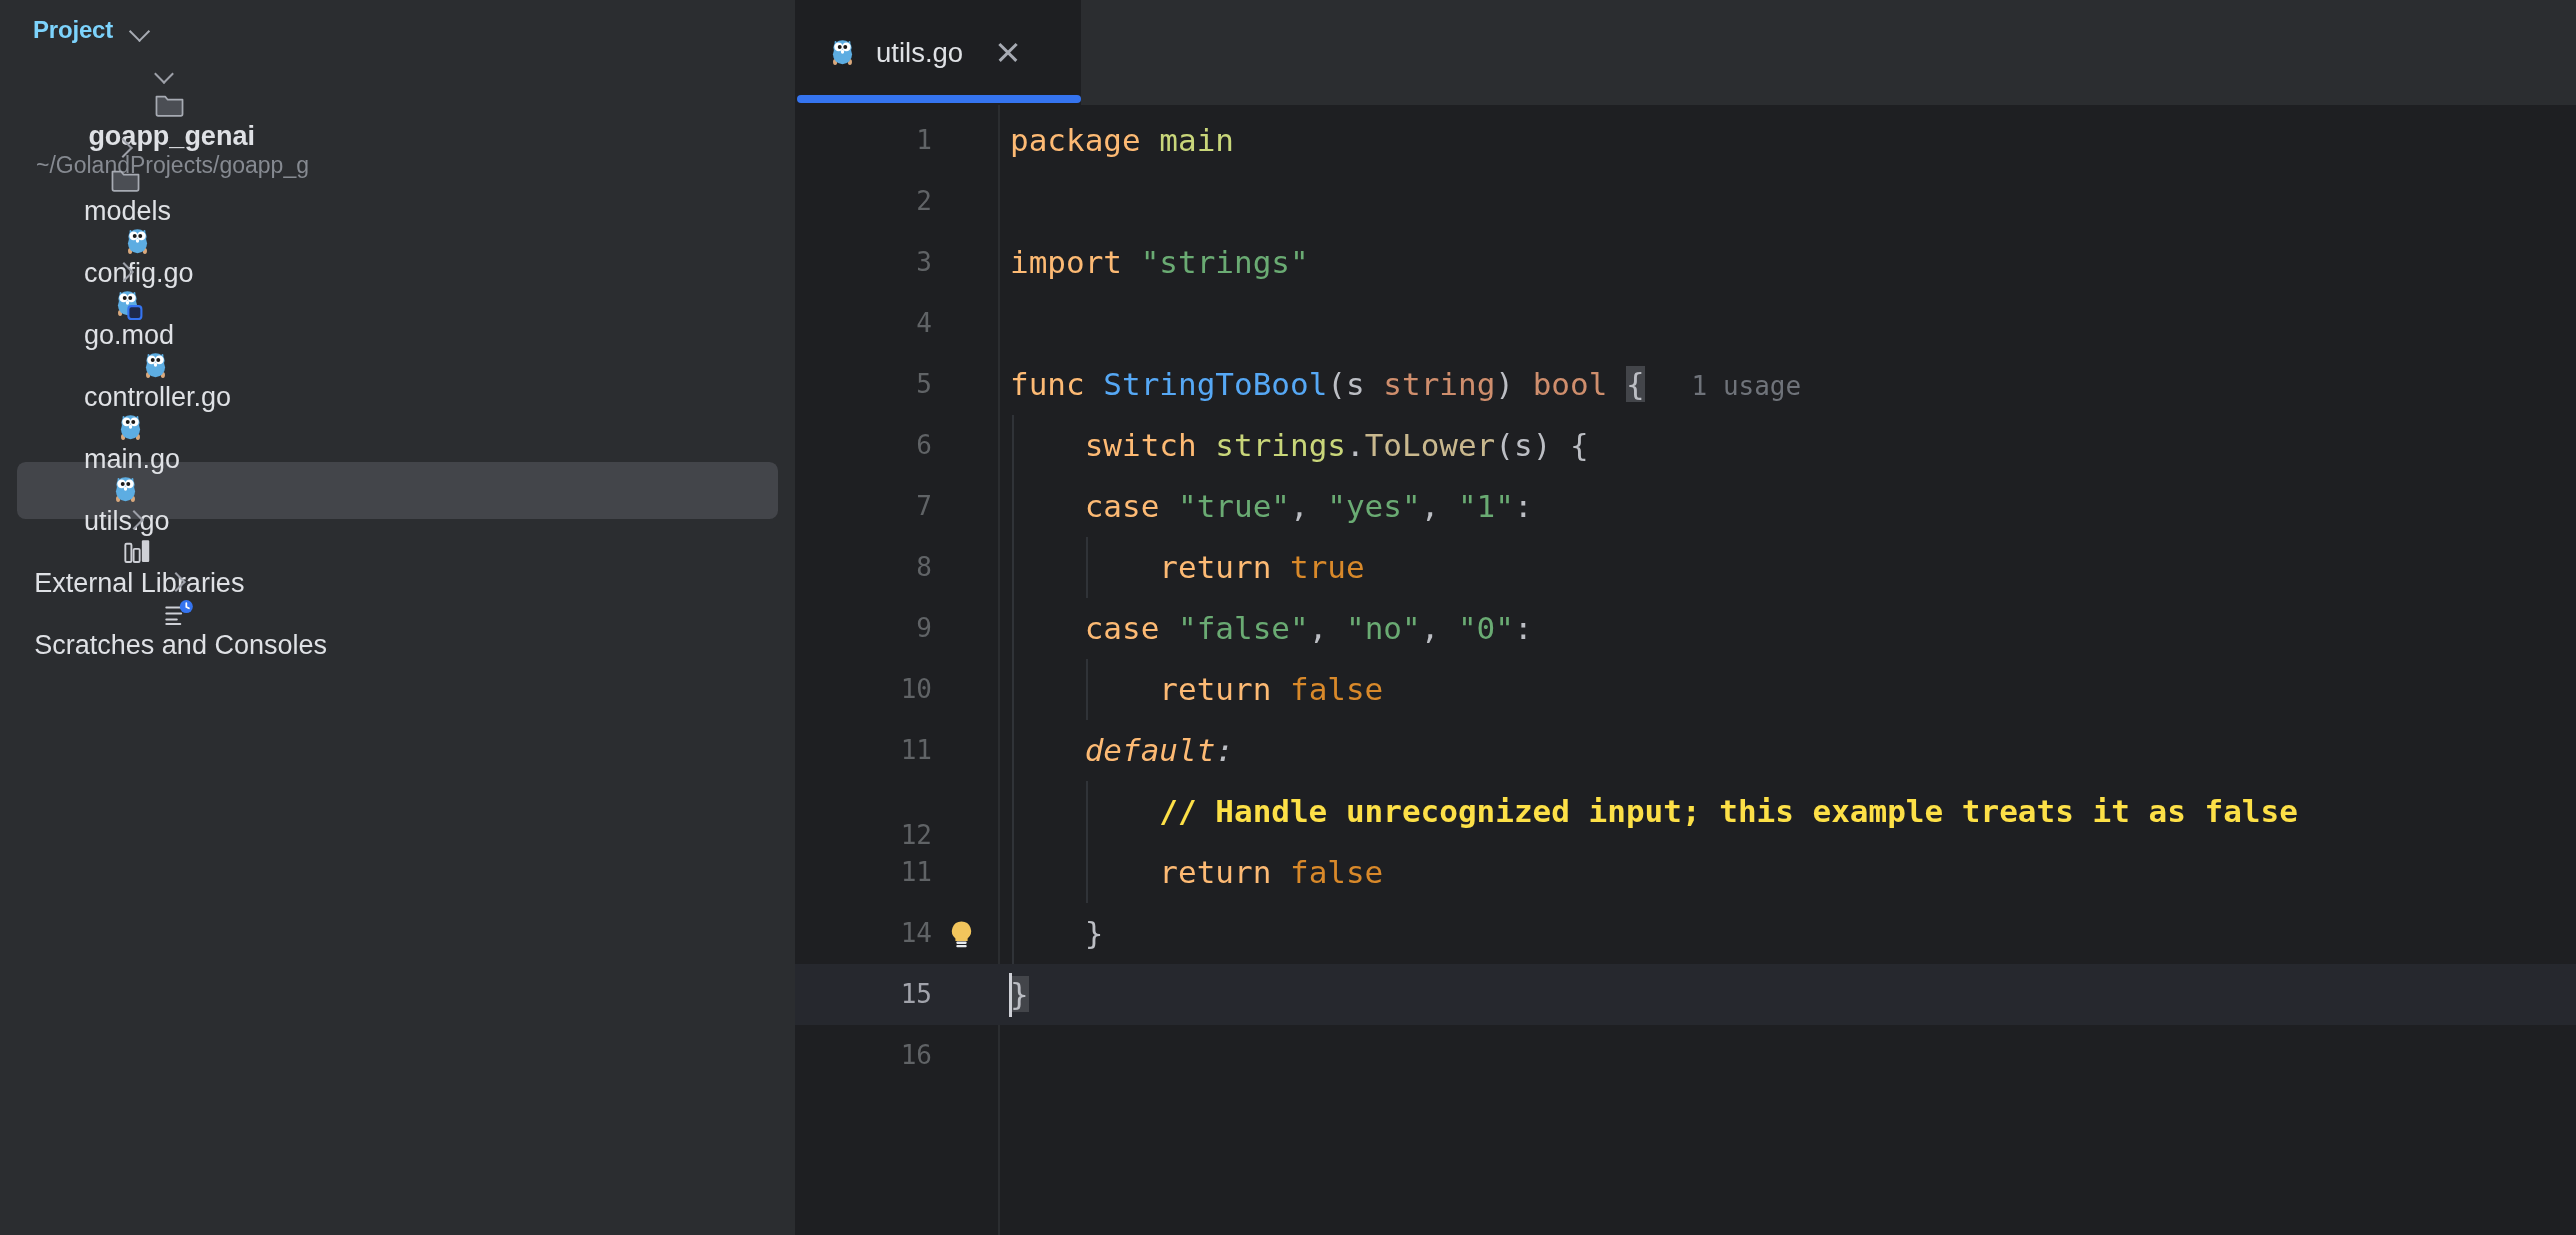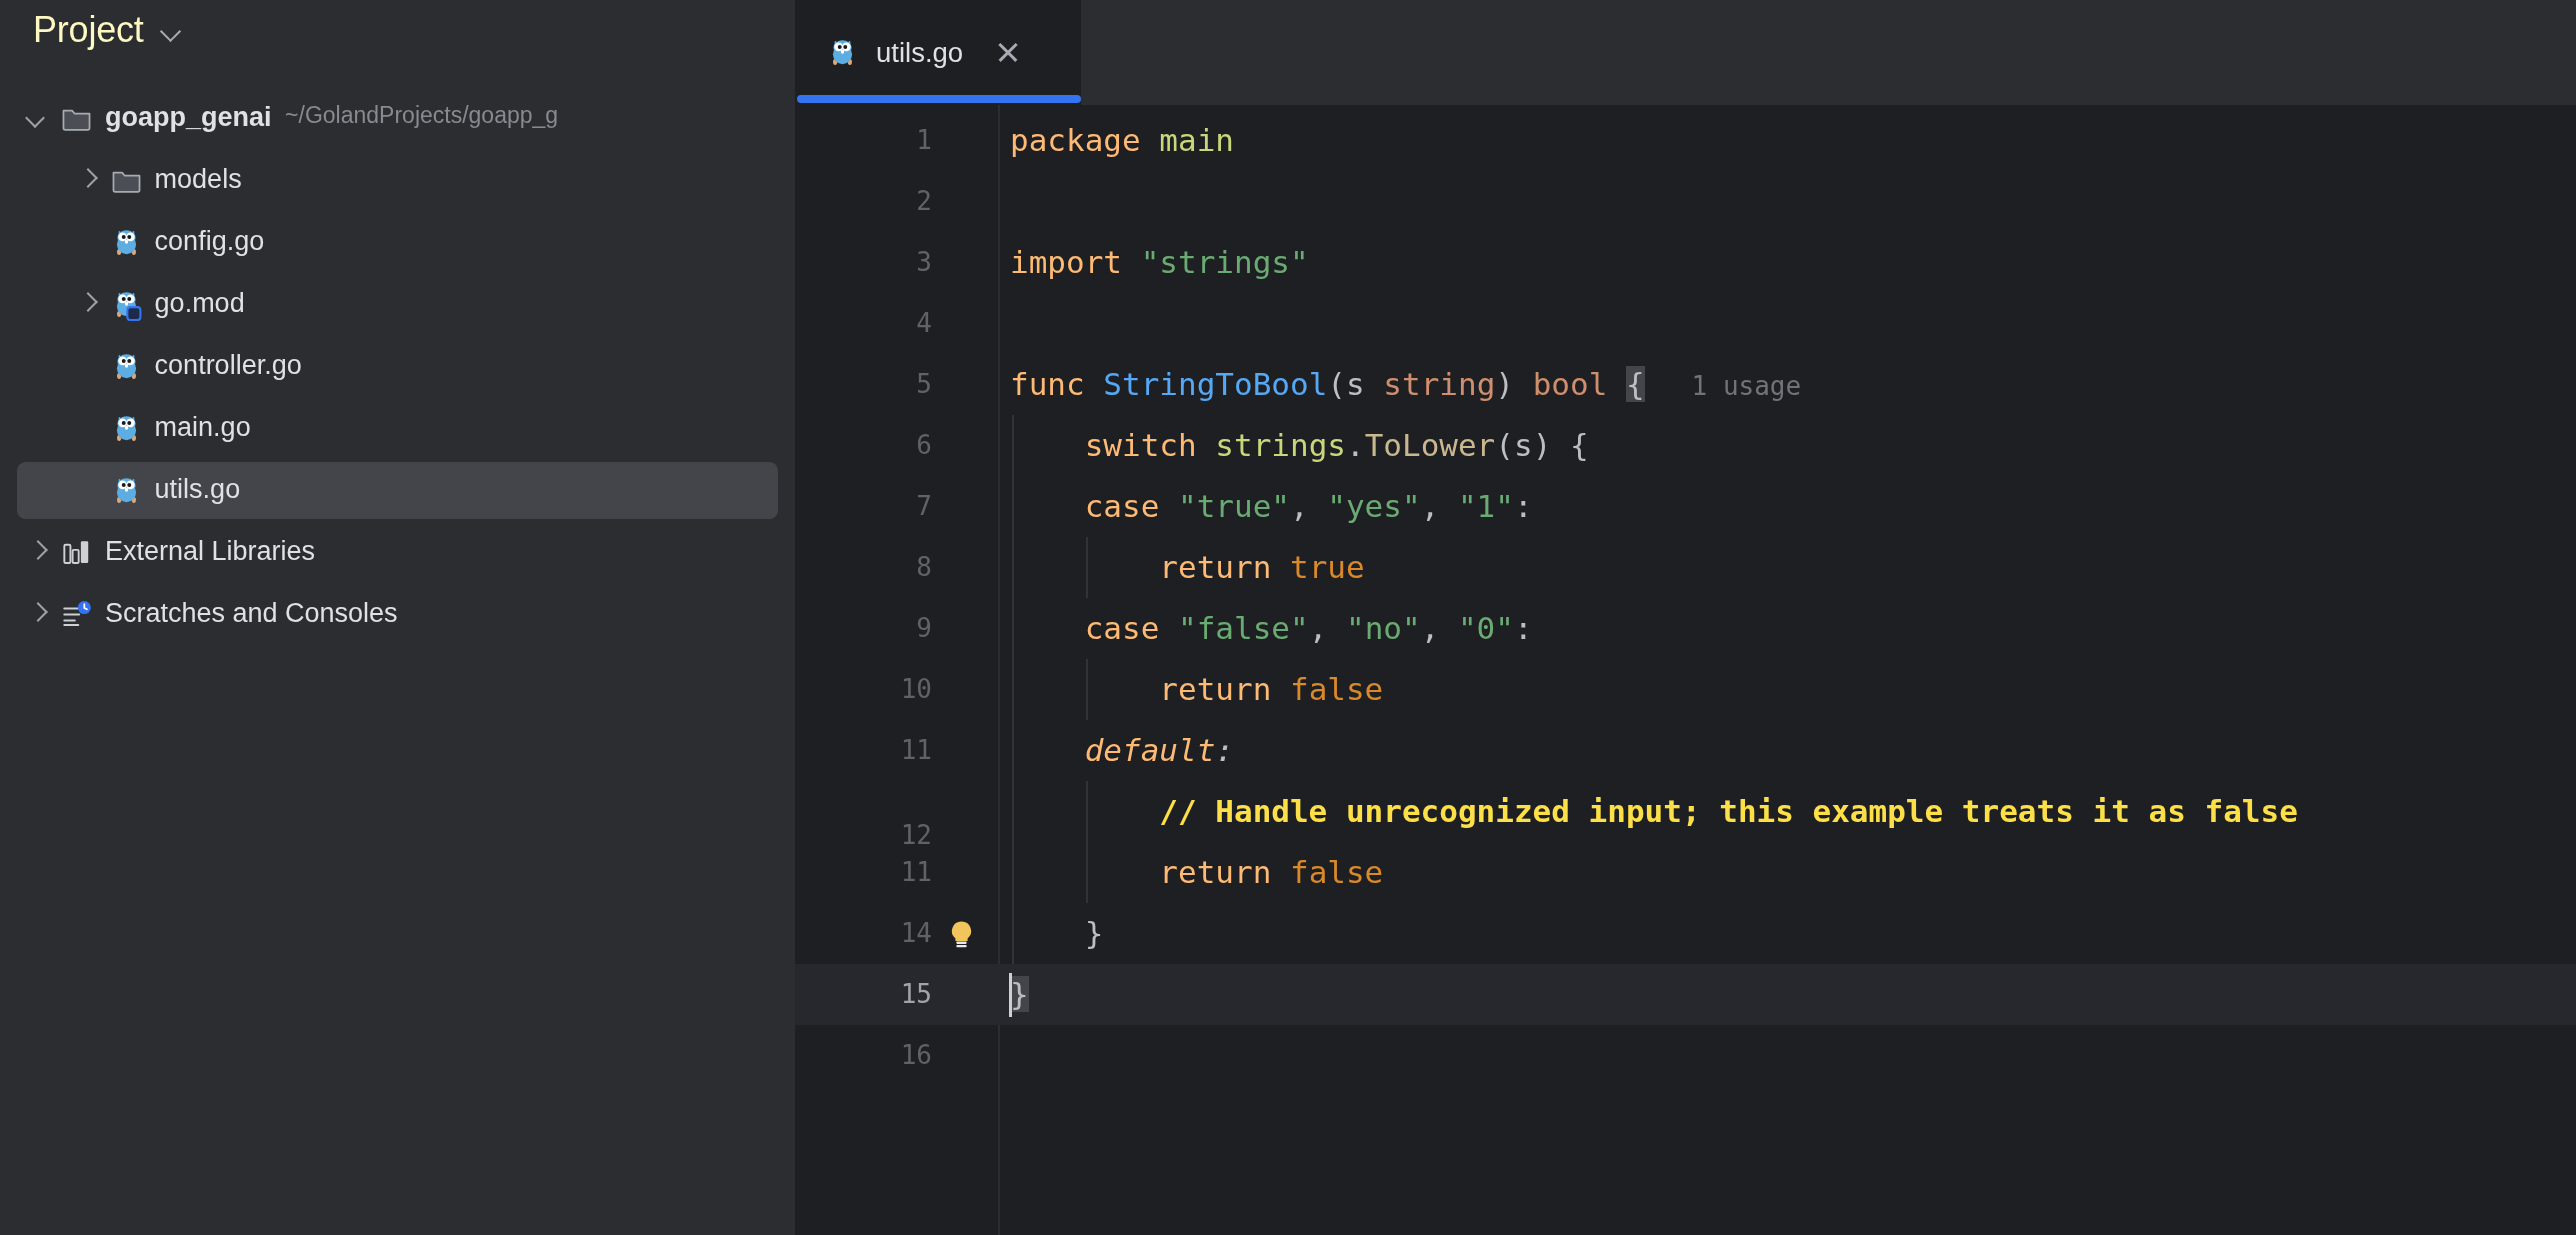--- a/index.html
+++ b/index.html
@@ -19,21 +19,21 @@
     flex:0 0 795px;
     overflow:hidden;
   }
   .panel-header {
     height:60px;
     display:flex; align-items:center;
     padding-left:33px;
     gap:15.5px;
   }
   .panel-title {
-    font-size:36px; font-weight:normal; color:#fef9c3;
+    font-size:24px; font-weight:bold; color:#7dd3fc;
     letter-spacing:-0.2px;
   }
   .chev-dn { width:22.3px; height:22.3px; position:relative; }
   .chev-dn::after {
     content:""; position:absolute; left:3.4px; top:5.2px;
     width:13px; height:13px;
     border-right:2.6px solid #A7ABB3; border-bottom:2.6px solid #A7ABB3;
     transform:rotate(45deg);
   }
 
@@ -41,21 +41,21 @@
   .row {
     position:relative;
     height:62px;
     display:flex; align-items:center;
     white-space:nowrap;
   }
   .row .sel-bg {
     position:absolute; left:17px; right:17px; top:2.6px; bottom:2.6px;
     background:#43454A; border-radius:8.6px;
   }
-  .row .cell { position:relative; display:flex; z-index:2; }
+  .row .cell { position:relative; display:flex; align-items:center; z-index:2;flex-direction:column; }
   .arrow {
     width:29px; height:29px; position:relative; flex:0 0 29px;
   }
   .arrow.right::after {
     content:""; position:absolute; left:8.6px; top:6.9px;
     width:12px; height:12px;
     border-right:2.6px solid #9DA0A8; border-top:2.6px solid #9DA0A8;
     transform:rotate(45deg);
   }
   .arrow.down::after {

